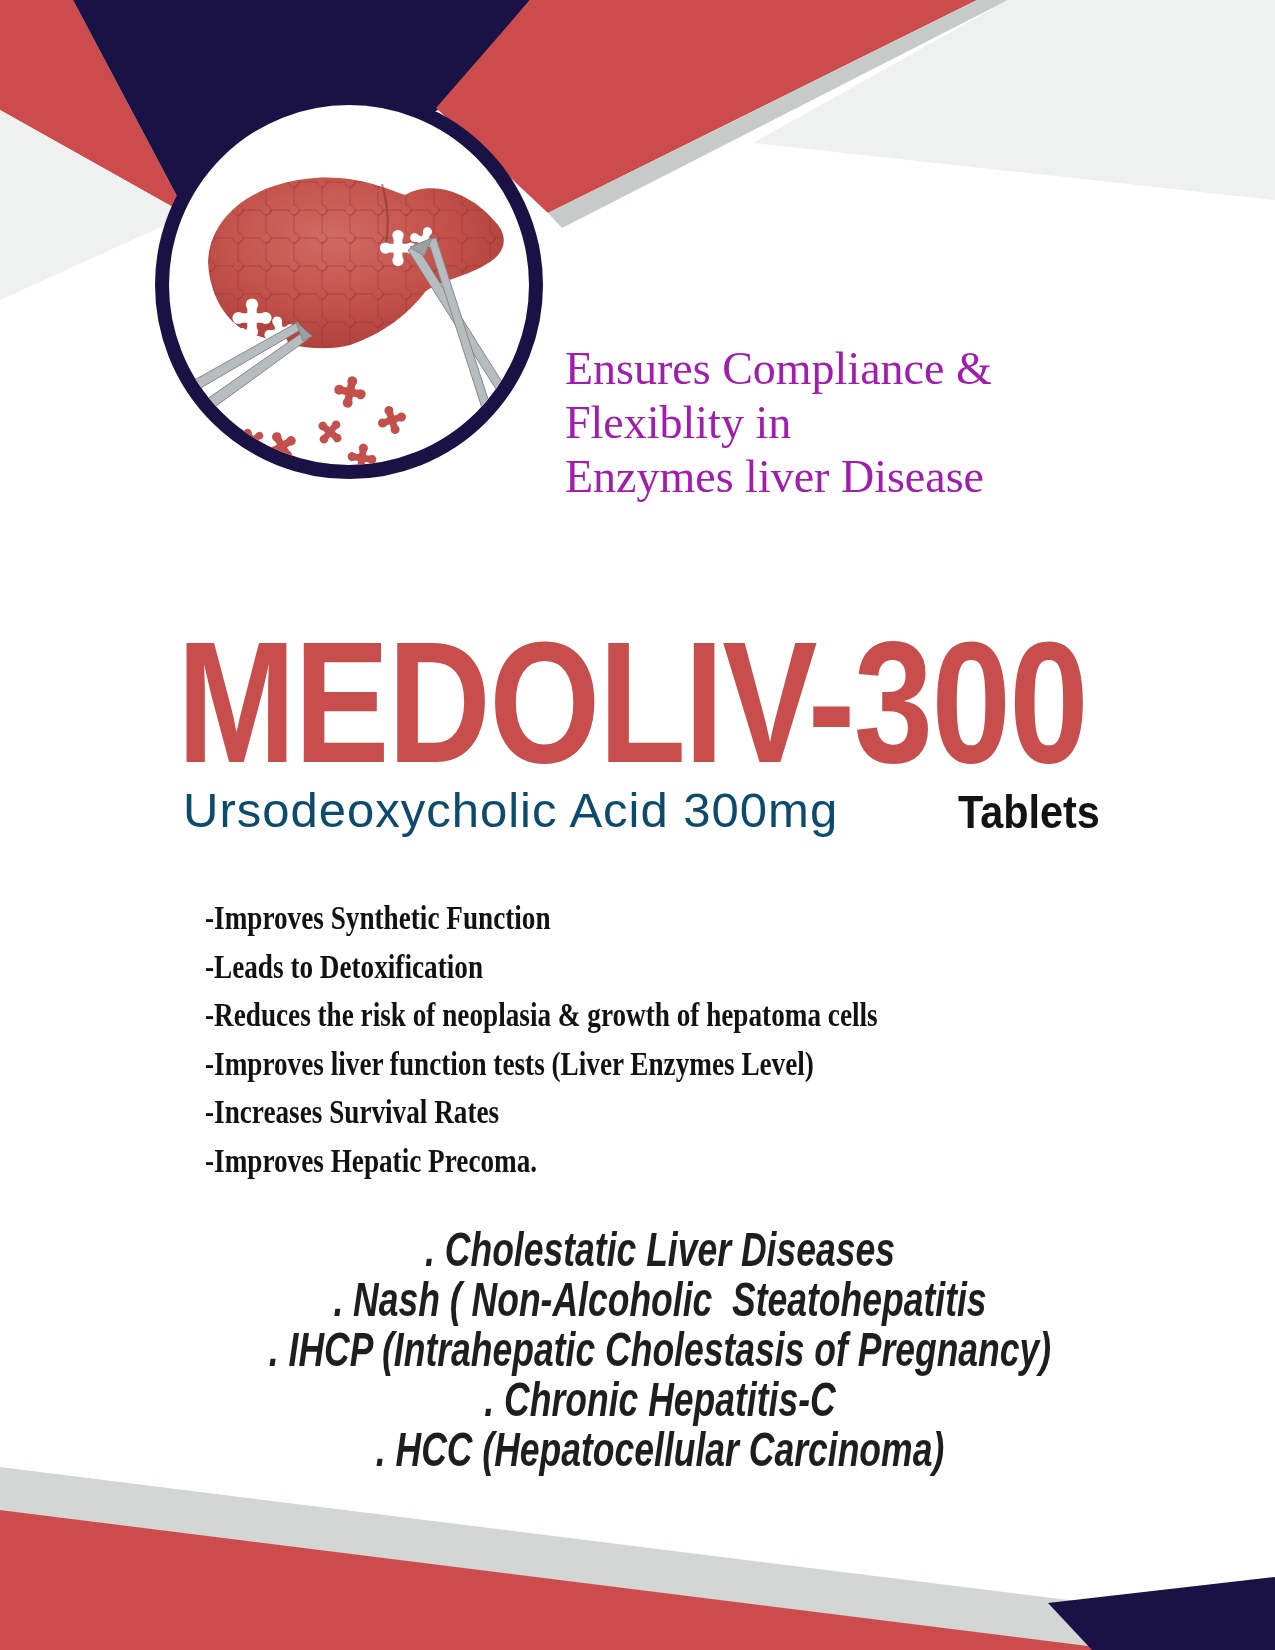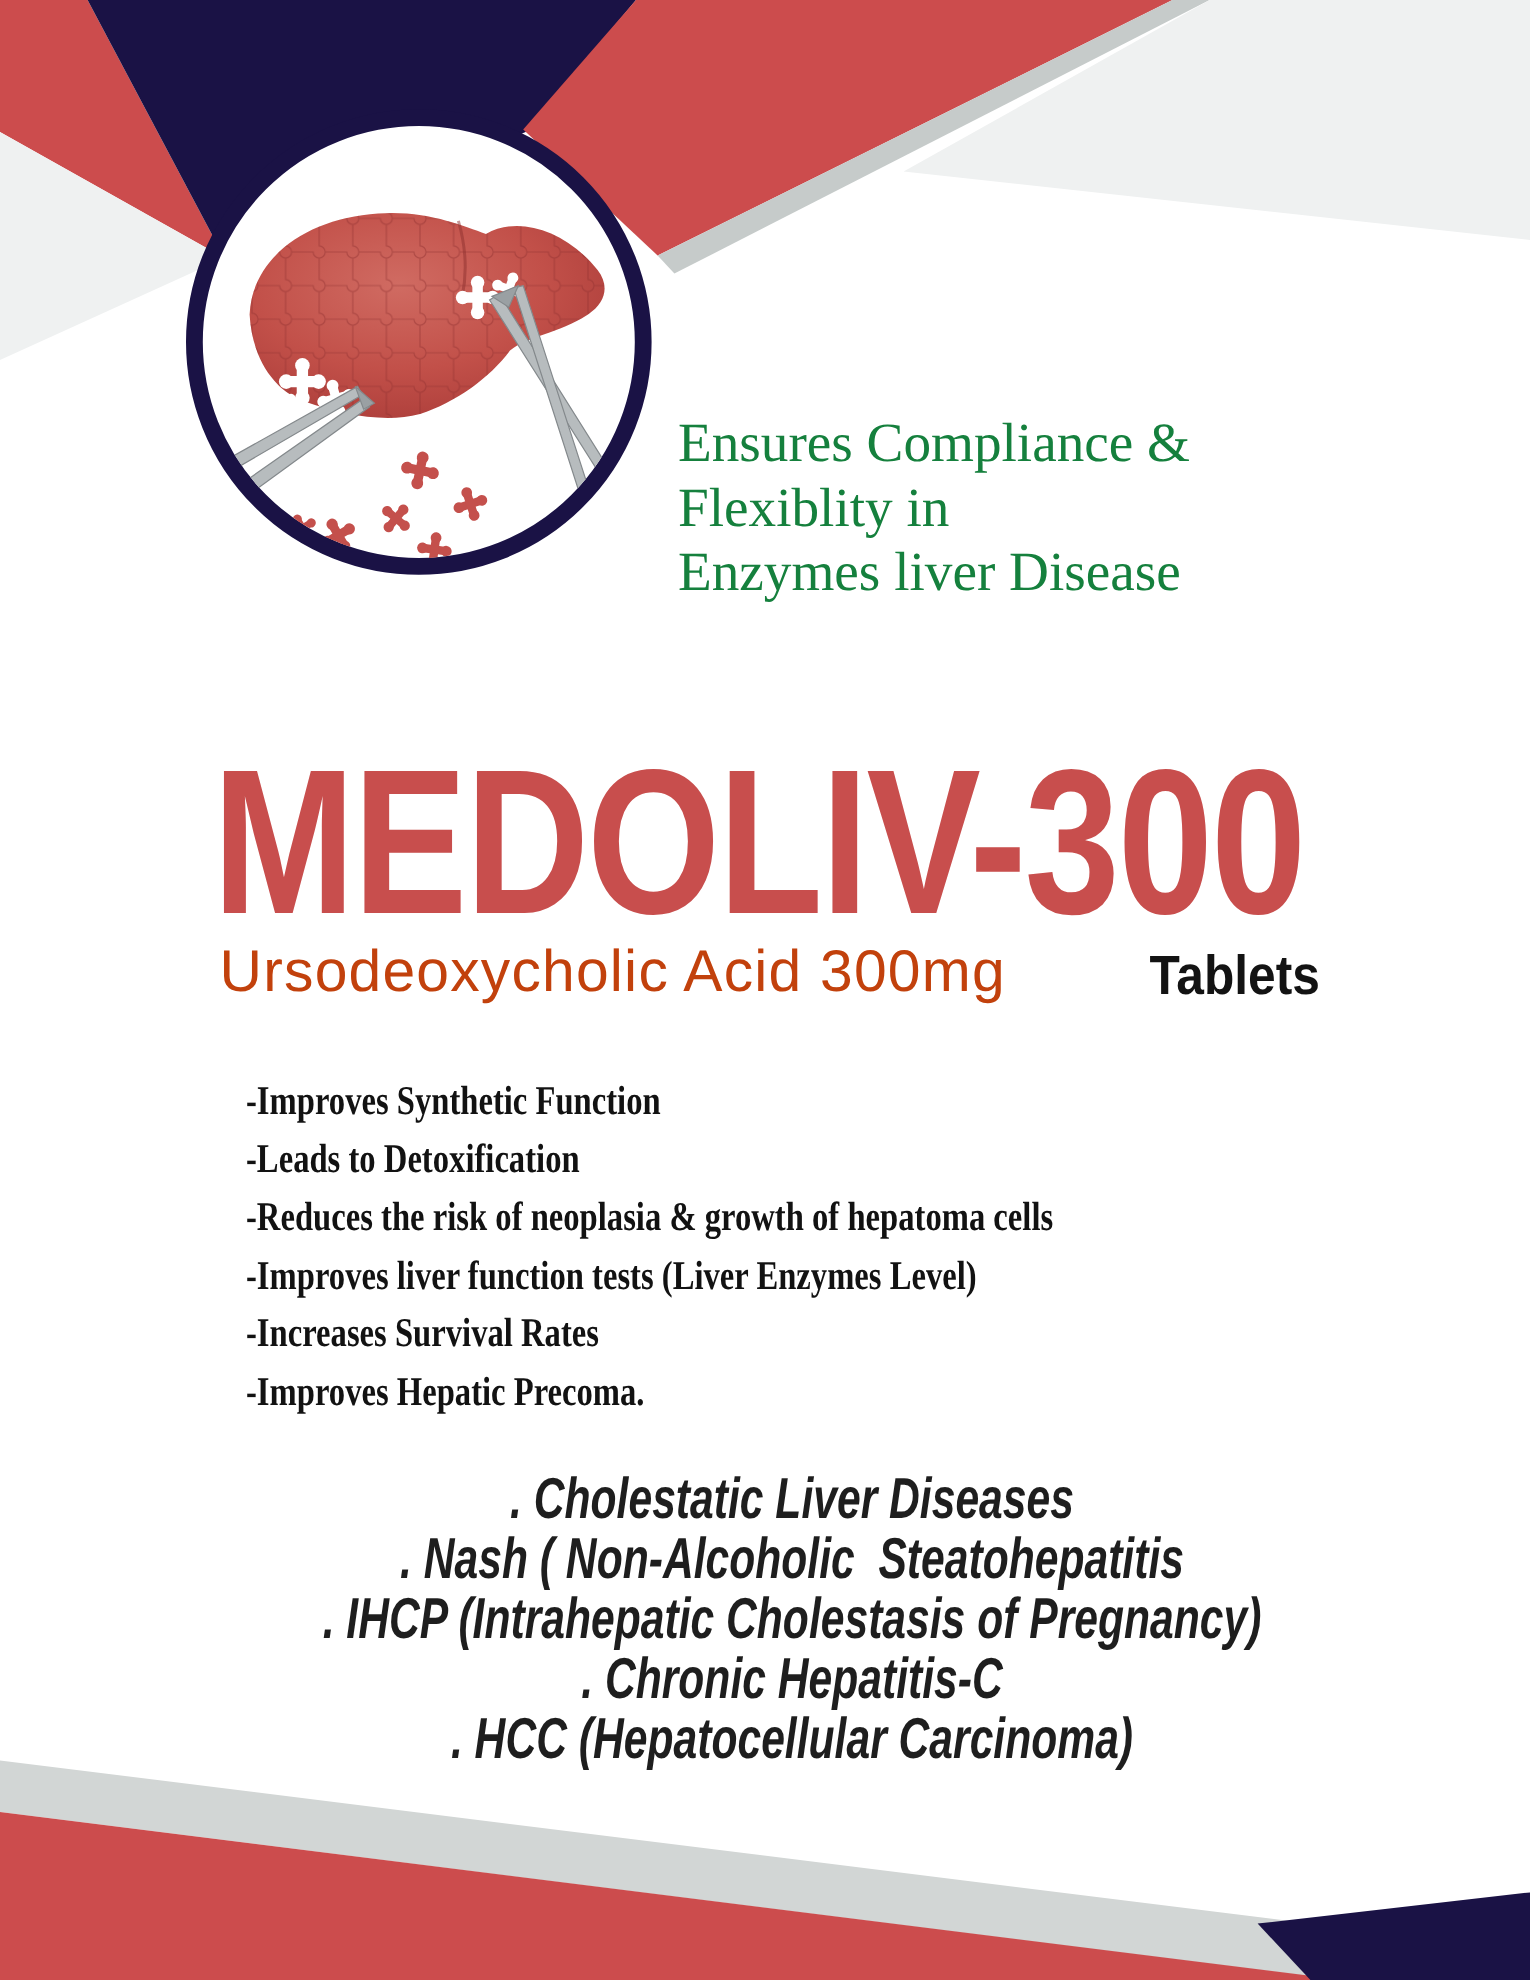--- a/index.html
+++ b/index.html
@@ -10,37 +10,37 @@
     overflow:hidden;
     font-family:"Liberation Sans", sans-serif;
   }
   .deco{position:absolute;left:0;top:0;width:1275px;height:1650px;}
   .txt{position:absolute;white-space:nowrap;}
 
   .tagline{
     left:565px;top:342px;
     font-family:"Liberation Serif", serif;
     font-size:46px;line-height:54px;
-    color:#15803d;
+    color:#a21caf;
   }
 
   .brand{
     left:177px;top:616px;
     font-size:172px;line-height:1;
     font-weight:700;
     letter-spacing:-2px;
     color:#c84e4d;
     transform:scaleX(.83);
     transform-origin:0 0;
   }
   .composition{
     left:183px;top:786px;
     font-size:49px;line-height:1;
     letter-spacing:1px;
-    color:#c2410c;
+    color:#0c4a6e;
   }
   .form{
     left:958px;top:789px;
     font-size:46px;line-height:1;
     font-weight:700;
     color:#131313;
     transform:scaleX(.9);
     transform-origin:0 0;
   }
 

